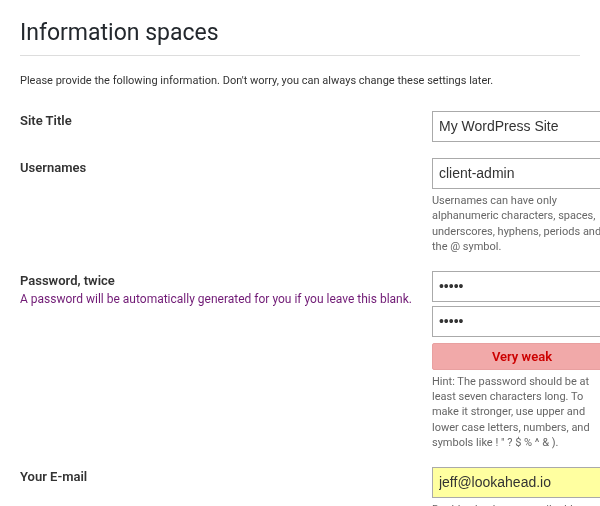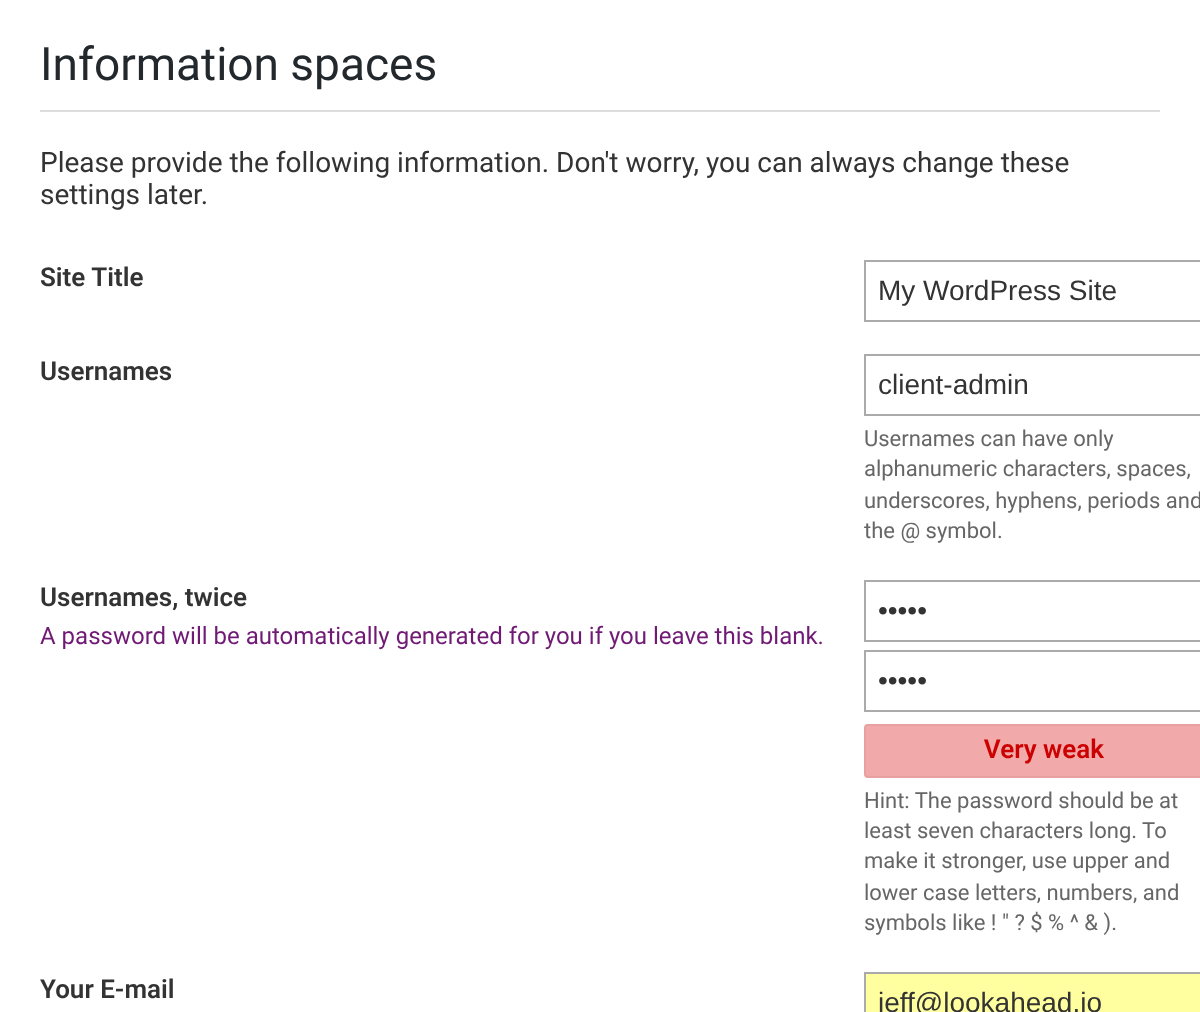--- a/index.html
+++ b/index.html
@@ -25,21 +25,21 @@
     .page-title {
       font-size: 23px;
       font-weight: 400;
       color: #23282d;
       padding: 9px 0 9px 0;
       border-bottom: 1px solid #ddd;
       margin-bottom: 18px;
     }
 
     .description {
-      font-size: 14px;
+      font-size: 11px;
       margin-bottom: 18px;
       color: #333;
     }
 
     .form-table {
       width: 100%;
       border-collapse: collapse;
     }
 
     .form-table tr {
@@ -139,21 +139,21 @@
       <tr>
         <td>Usernames</td>
         <td>
           <input type="text" value="client-admin" style="">
           <p class="field-description">Usernames can have only alphanumeric characters, spaces, underscores, hyphens, periods and the @ symbol.</p>
         </td>
       </tr>
 
       <tr>
         <td>
-          <span>Usernames, twice</span>
+          <span>Password, twice</span>
           <span class="label-note">A password will be automatically generated for you if you leave this blank.</span>
         </td>
         <td>
           <div class="password-group">
             <input type="password" value="12345" style="">
             <input type="password" value="12345" style="">
             <div class="strength-bar strength-very-weak">Very weak</div>
           </div>
           <p class="field-description">Hint: The password should be at least seven characters long. To make it stronger, use upper and lower case letters, numbers, and symbols like ! " ? $ % ^ &amp; ).</p>
         </td>

